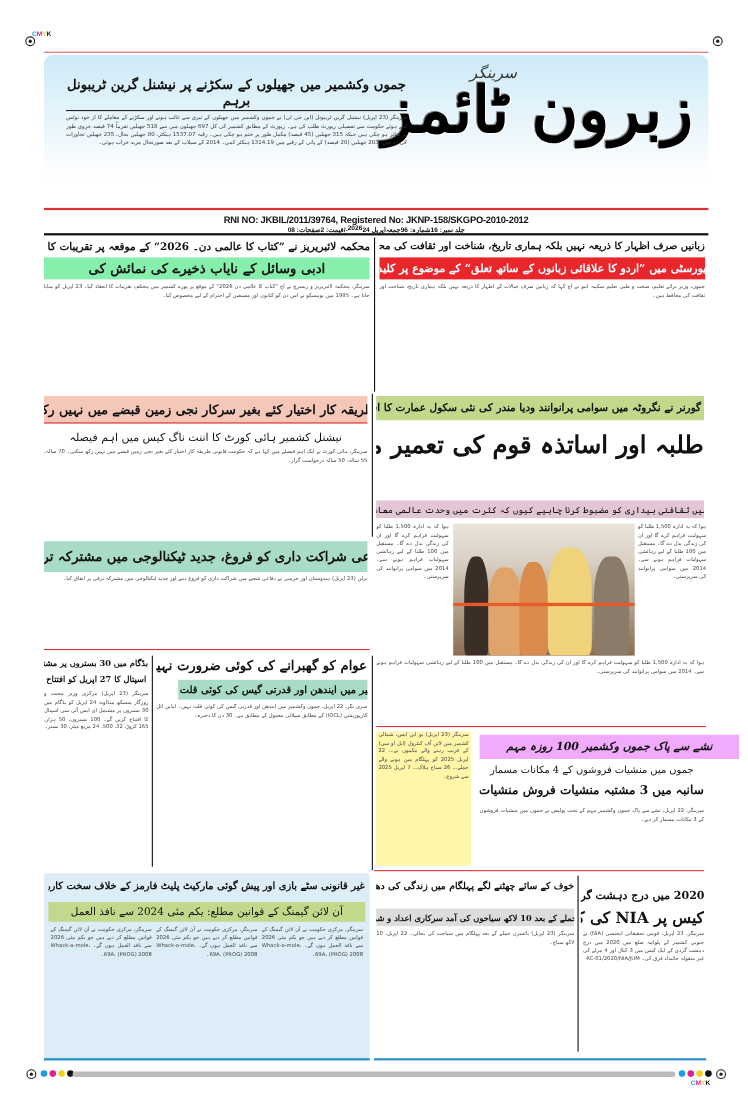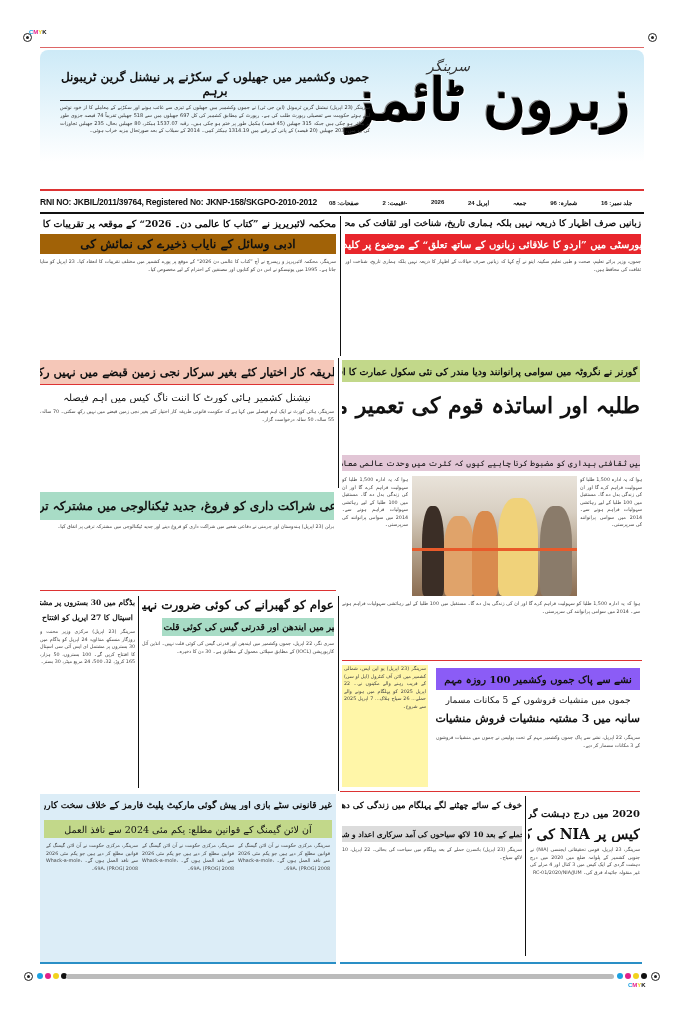--- a/index.html
+++ b/index.html
@@ -12,21 +12,21 @@
   .cmyk .c{color:#1ba1e2}.cmyk .m{color:#e0218a}.cmyk .y{color:#f2d21b}.cmyk .k{color:#111}
   .topline { position:absolute; left:40px; top:47px; width:604px; height:1px; background:#d66; }
   .masthead { position:absolute; left:40px; top:50px; width:604px; height:112px; background:linear-gradient(#cdeaf7, #ffffff); border-radius:8px 8px 0 0; }
   .logo { position:absolute; right:14px; top:6px; width:300px; height:100px; }
   .logo-text { position:absolute; right:0; top:10px; font-family:"DejaVu Serif", serif; font-weight:bold; font-size:58px; color:#000; text-shadow: 1px 1px 0 #fff, -1px -1px 0 #888; letter-spacing:-2px; }
   .logo-sub { position:absolute; right:160px; top:2px; font-family:"DejaVu Serif", serif; font-size:14px; font-style:italic; color:#333; }
   .lead-box { position:absolute; left:20px; top:20px; width:310px; }
   .lead-title { font-family:"DejaVu Serif", serif; font-weight:bold; font-size:12px; text-align:center; border-bottom:1px solid #222; padding-bottom:2px; margin-bottom:3px; }
   .body-lines { font-size:5px; line-height:7.8px; color:#333; text-align:justify; }
   .redline { position:absolute; height:2px; background:#d33; }
-  .infobar { position:absolute; left:40px; top:195px; width:604px; height:14px; font-family:"Liberation Sans", sans-serif; font-size:8.5px; font-weight:bold; display:flex; align-items:center; }
+  .infobar { position:absolute; left:40px; top:195px; width:604px; height:14px; font-family:"Liberation Sans", sans-serif; font-size:8.5px; font-weight:bold; display:flex; align-items:center;flex-direction:column; }
   .infobar .rni { flex:0 0 auto; letter-spacing:-0.2px; }
   .infobar .meta { flex:1; display:flex; justify-content:space-around; font-size:6px; }
   .blackline { position:absolute; height:2px; background:#111; }
   .vline { position:absolute; width:1px; background:#111; }
   .hl { position:absolute; font-family:"DejaVu Serif", serif; font-weight:bold; text-align:center; white-space:nowrap; overflow:hidden; }
   .band { position:absolute; display:flex; align-items:center; justify-content:center; font-family:"DejaVu Serif", serif; font-weight:bold; white-space:nowrap; overflow:hidden; }
   .txt { position:absolute; font-size:4.8px; line-height:7.5px; color:#444; overflow:hidden; direction:rtl; text-align:justify; }
   .photo { position:absolute; overflow:hidden; background:linear-gradient(180deg,#e9e3da 0%, #d8cfc2 30%, #b6a48e 60%, #8b6d52 100%); }
   .photo .fig { position:absolute; border-radius:40% 40% 10% 10%; }
   .photo .ribbon { position:absolute; left:0; right:0; height:3px; background:#e85a2a; }
@@ -66,21 +66,21 @@
     <span>جمعہ</span>
     <span>شمارہ: 96</span>
     <span>جلد نمبر: 16</span>
   </div>
 </div>
 
 <div class="blackline" style="left:40px;top:212px;width:604px;"></div>
 <div class="vline" style="left:340px;top:216px;height:140px;"></div>
 
 <div class="hl rtl" style="left:40px;top:218px;width:296px;font-size:9.5px;">محکمہ لائبریریز نے ”کتاب کا عالمی دن۔ 2026“ کے موقعہ پر تقریبات کا انعقاد کیا</div>
-<div class="band" style="left:40px;top:234px;width:296px;height:20px;background:#a16207;font-size:12px;">ادبی وسائل کے نایاب ذخیرے کی نمائش کی</div>
+<div class="band" style="left:40px;top:234px;width:296px;height:20px;background:#86efac;font-size:12px;">ادبی وسائل کے نایاب ذخیرے کی نمائش کی</div>
 <div class="txt" style="left:40px;top:258px;width:296px;height:92px;">سرینگر، محکمہ لائبریریز و ریسرچ نے آج ”کتاب کا عالمی دن 2026“ کے موقع پر پورے کشمیر میں مختلف تقریبات کا انعقاد کیا۔ 23 اپریل کو منایا جاتا ہے۔ 1995 میں یونیسکو نے اس دن کو کتابوں اور مصنفین کے احترام کے لیے مخصوص کیا۔</div>
 
 <div class="hl rtl" style="left:345px;top:218px;width:296px;font-size:9px;">زبانیں صرف اظہار کا ذریعہ نہیں بلکہ ہماری تاریخ، شناخت اور ثقافت کی محافظ ہیں۔ سکینہ ایتو</div>
 <div class="band" style="left:345px;top:234px;width:296px;height:20px;background:#e8262c;color:#fff;font-size:10px;">جموں یونیورسٹی میں ”اردو کا علاقائی زبانوں کے ساتھ تعلق“ کے موضوع پر کلیدی خطاب</div>
 <div class="txt" style="left:345px;top:258px;width:296px;height:92px;">جموں، وزیر برائے تعلیم، صحت و طبی تعلیم سکینہ ایتو نے آج کہا کہ زبانیں صرف خیالات کے اظہار کا ذریعہ نہیں بلکہ ہماری تاریخ، شناخت اور ثقافت کی محافظ ہیں۔</div>
 
 <div class="band" style="left:40px;top:360px;width:294px;height:24px;background:#f5c7b8;font-size:11.5px;border-bottom:1px solid #d33;">قانونی طریقہ کار اختیار کئے بغیر سرکار نجی زمین قبضے میں نہیں رکھ سکتی</div>
 <div class="hl rtl" style="left:40px;top:392px;width:294px;font-size:10px;font-weight:normal;">نیشنل کشمیر ہائی کورٹ کا اننت ناگ کیس میں اہم فیصلہ</div>
 <div class="txt" style="left:40px;top:408px;width:294px;height:78px;">سرینگر، ہائی کورٹ نے ایک اہم فیصلے میں کہا ہے کہ حکومت قانونی طریقہ کار اختیار کئے بغیر نجی زمین قبضے میں نہیں رکھ سکتی۔ 70 سالہ، 55 سالہ، 50 سالہ درخواست گزار۔</div>
 <div class="vline" style="left:338px;top:358px;height:130px;"></div>
@@ -113,22 +113,22 @@
 <div class="band" style="left:162px;top:618px;width:172px;height:18px;background:#a8dcc6;font-size:9px;">جموں وکشمیر میں ایندھن اور قدرتی گیس کی کوئی قلت یا کمی نہیں</div>
 <div class="txt" style="left:142px;top:640px;width:192px;height:148px;">سری نگر، 22 اپریل، جموں وکشمیر میں ایندھن اور قدرتی گیس کی کوئی قلت نہیں۔ انڈین آئل کارپوریشن (IOCL) کے مطابق سپلائی معمول کے مطابق ہے۔ 30 دن کا ذخیرہ۔</div>
 
 <div class="vline" style="left:338px;top:596px;height:195px;"></div>
 
 <div class="abs rtl" style="left:342px;top:665px;width:86px;height:122px;background:#fff6a8;">
   <div class="txt" style="position:relative;height:90px;padding:0 2px;">سرینگر (23 اپریل) یو این ایس، شمالی کشمیر میں لائن آف کنٹرول (ایل او سی) کے قریب رہنے والے مکینوں نے... 22 اپریل 2025 کو پہلگام میں ہونے والے حملے... 26 سیاح ہلاک... 7 اپریل 2025 سے شروع۔</div>
 </div>
 <div class="redline" style="left:342px;top:660px;width:300px;height:1px;"></div>
 
-<div class="band" style="left:436px;top:668px;width:204px;height:22px;background:#8b5cf6;font-size:10px;">نشے سے پاک جموں وکشمیر 100 روزہ مہم</div>
-<div class="hl rtl" style="left:436px;top:695px;width:204px;font-size:9px;font-weight:normal;">جموں میں منشیات فروشوں کے 5 مکانات مسمار</div>
+<div class="band" style="left:436px;top:668px;width:236px;height:22px;background:#f0abfc;font-size:10px;font-style:italic;">نشے سے پاک جموں وکشمیر 100 روزہ مہم</div>
+<div class="hl rtl" style="left:436px;top:695px;width:204px;font-size:9px;font-weight:normal;">جموں میں منشیات فروشوں کے 4 مکانات مسمار</div>
 <div class="hl rtl" style="left:436px;top:712px;width:204px;font-size:11px;">سانبہ میں 3 مشتبہ منشیات فروش منشیات کے ساتھ گرفتار</div>
 <div class="txt" style="left:436px;top:734px;width:204px;height:50px;">سرینگر، 22 اپریل، نشے سے پاک جموں وکشمیر مہم کے تحت پولیس نے جموں میں منشیات فروشوں کے 3 مکانات مسمار کر دیے۔</div>
 
 <div class="redline" style="left:340px;top:791px;width:300px;height:1px;"></div>
 
 <div class="abs" style="left:40px;top:794px;width:296px;height:168px;background:#dcedf7;border-bottom:2px solid #2a8fc6;"></div>
 <div class="hl rtl" style="left:44px;top:800px;width:288px;font-size:9px;">غیر قانونی سٹے بازی اور پیش گوئی مارکیٹ پلیٹ فارمز کے خلاف سخت کارروائی زیر غور</div>
 <div class="band" style="left:44px;top:820px;width:288px;height:18px;background:#c2d88a;font-size:9.5px;font-weight:normal;">آن لائن گیمنگ کے قوانین مطلع: یکم مئی 2024 سے نافذ العمل</div>
 <div class="txt" style="left:238px;top:842px;width:92px;height:118px;">سرینگر، مرکزی حکومت نے آن لائن گیمنگ کے قوانین مطلع کر دیے ہیں جو یکم مئی 2026 سے نافذ العمل ہوں گے۔ Whack-a-mole، 69A، (PROG) 2008۔</div>
 <div class="txt" style="left:142px;top:842px;width:92px;height:118px;">سرینگر، مرکزی حکومت نے آن لائن گیمنگ کے قوانین مطلع کر دیے ہیں جو یکم مئی 2026 سے نافذ العمل ہوں گے۔ Whack-a-mole، 69A، (PROG) 2008۔</div>

